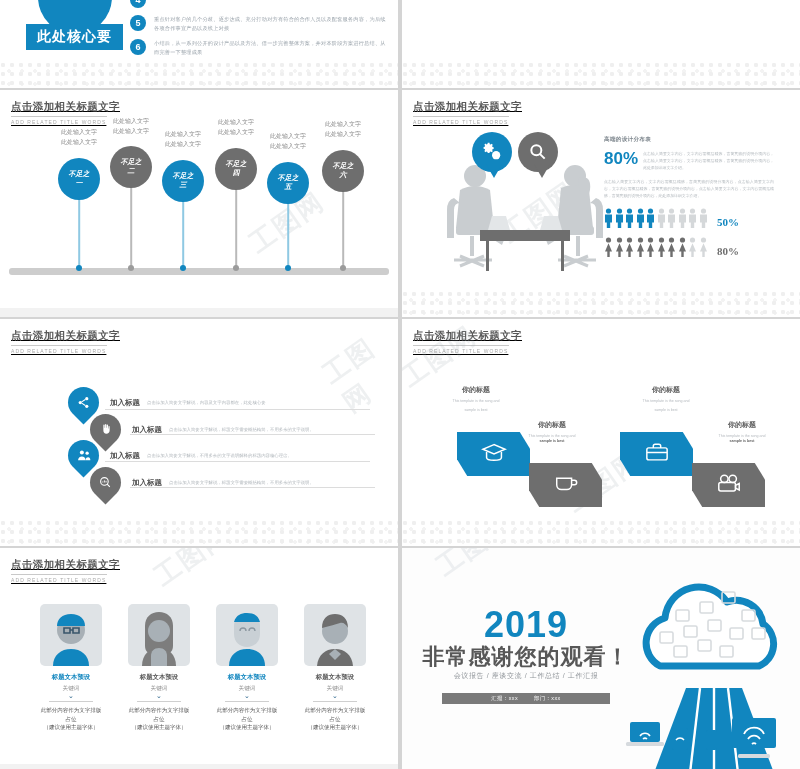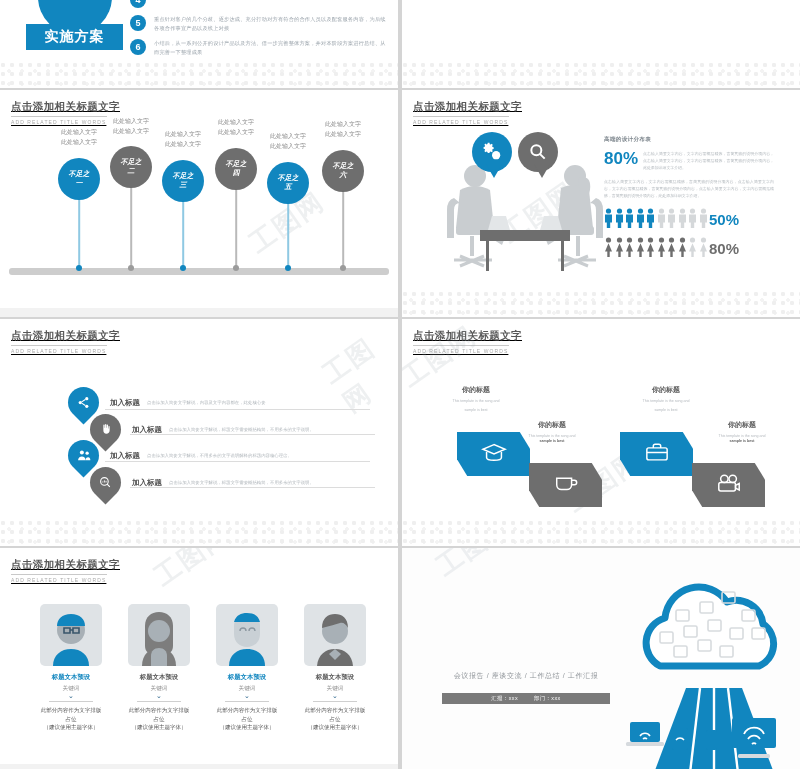--- a/index.html
+++ b/index.html
@@ -49,21 +49,21 @@
 
   
   .s3 .art{position:absolute;left:28px;top:48px;width:190px;height:150px;}
   .bubl{position:absolute;border-radius:50%;display:flex;align-items:center;justify-content:center;}
   .s3 .rt{position:absolute;left:202px;top:46px;width:170px;}
   .s3 .rt h4{margin:0 0 6px 0;font-size:5.6px;color:#7c858c;font-weight:bold;letter-spacing:.3px;}
   .s3 .pct{float:left;font-size:17px;color:#1186bf;font-weight:bold;line-height:1;margin-right:5px;}
   .s3 .para{font-size:3.9px;color:#b2b8bd;line-height:1.85;text-align:justify;}
   .s3 .para2{clear:both;font-size:3.9px;color:#b2b8bd;line-height:1.85;margin-top:6px;text-align:justify;}
   .pplrow{display:flex;align-items:flex-end;gap:1.5px;margin-top:9px;}
-  .pplrow .lbl{font-size:15px;font-weight:bold;}
+  .pplrow .lbl{margin-left:8px;font-size:11px;font-weight:bold;font-family:Liberation Serif, serif;}
 
   
   .s4 .row{position:absolute;display:flex;align-items:center;}
   .teardrop{width:31px;height:31px;border-radius:50% 50% 50% 0;transform:rotate(-45deg);
             display:flex;align-items:center;justify-content:center;flex:none;}
   .teardrop > *{transform:rotate(45deg);}
   .s4 .lt{font-size:7.5px;font-weight:bold;color:#4f4f4f;margin-left:11px;white-space:nowrap;}
   .s4 .ld{font-size:4.4px;color:#b0b6bb;margin-left:7px;white-space:nowrap;}
   .s4 .line{position:absolute;height:1px;background:#dcdcdc;}
 
@@ -92,21 +92,21 @@
   .s7 .bar{position:absolute;left:40px;top:145px;width:168px;height:11px;background:#7a7a7a;color:#fff;
            font-size:5.4px;display:flex;align-items:center;justify-content:center;gap:16px;letter-spacing:.4px;}
 </style>
 </head>
 <body>
 
 <div class="grid">
 
   <div class="slide s1">
     <div class="circtop"></div>
-    <div class="btn">实施方案</div>
+    <div class="btn">此处核心要</div>
     <div class="list">
       <div class="li">
         <div class="num">4</div>
         <div class="txt">方法到本阶段。</div>
       </div>
       <div class="li">
         <div class="num">5</div>
         <div class="txt">重点针对客户的几个分歧、逐步达成、充分打动对方有符合的合作人员以及配套服务内容，为后续各项合作事宜产品以及线上对接</div>
       </div>
       <div class="li">
@@ -610,20 +610,22 @@
       <div class="cv">⌄</div>
       <div class="sep"></div>
       <div class="ds" style="white-space:pre-line">此部分内容作为文字排版占位
 （建议使用主题字体）</div>
     </div>
     <div class="botbar"></div>
   </div>
 
   <div class="slide s7">
     <div class="wm" style="left:30px;top:-20px;color:rgba(180,190,200,.22);">工图网</div>
+    <div class="yr">2019</div>
+    <div class="th">非常感谢您的观看！</div>
     <div class="sb">会议报告 / 座谈交流 / 工作总结 / 工作汇报</div>
     <div class="bar">
       <span>汇报：xxx</span>
       <span>部门：xxx</span>
     </div>
 
     <svg style="position:absolute;left:212px;top:22px;" width="186" height="203" viewBox="0 0 186 203">
 
       <path d="M72 118 L40 203 L160 203 L128 118 Z" fill="#1186bf"></path>
       <path d="M86 118 L76 203" stroke="#ffffff" stroke-width="2.4"></path>

